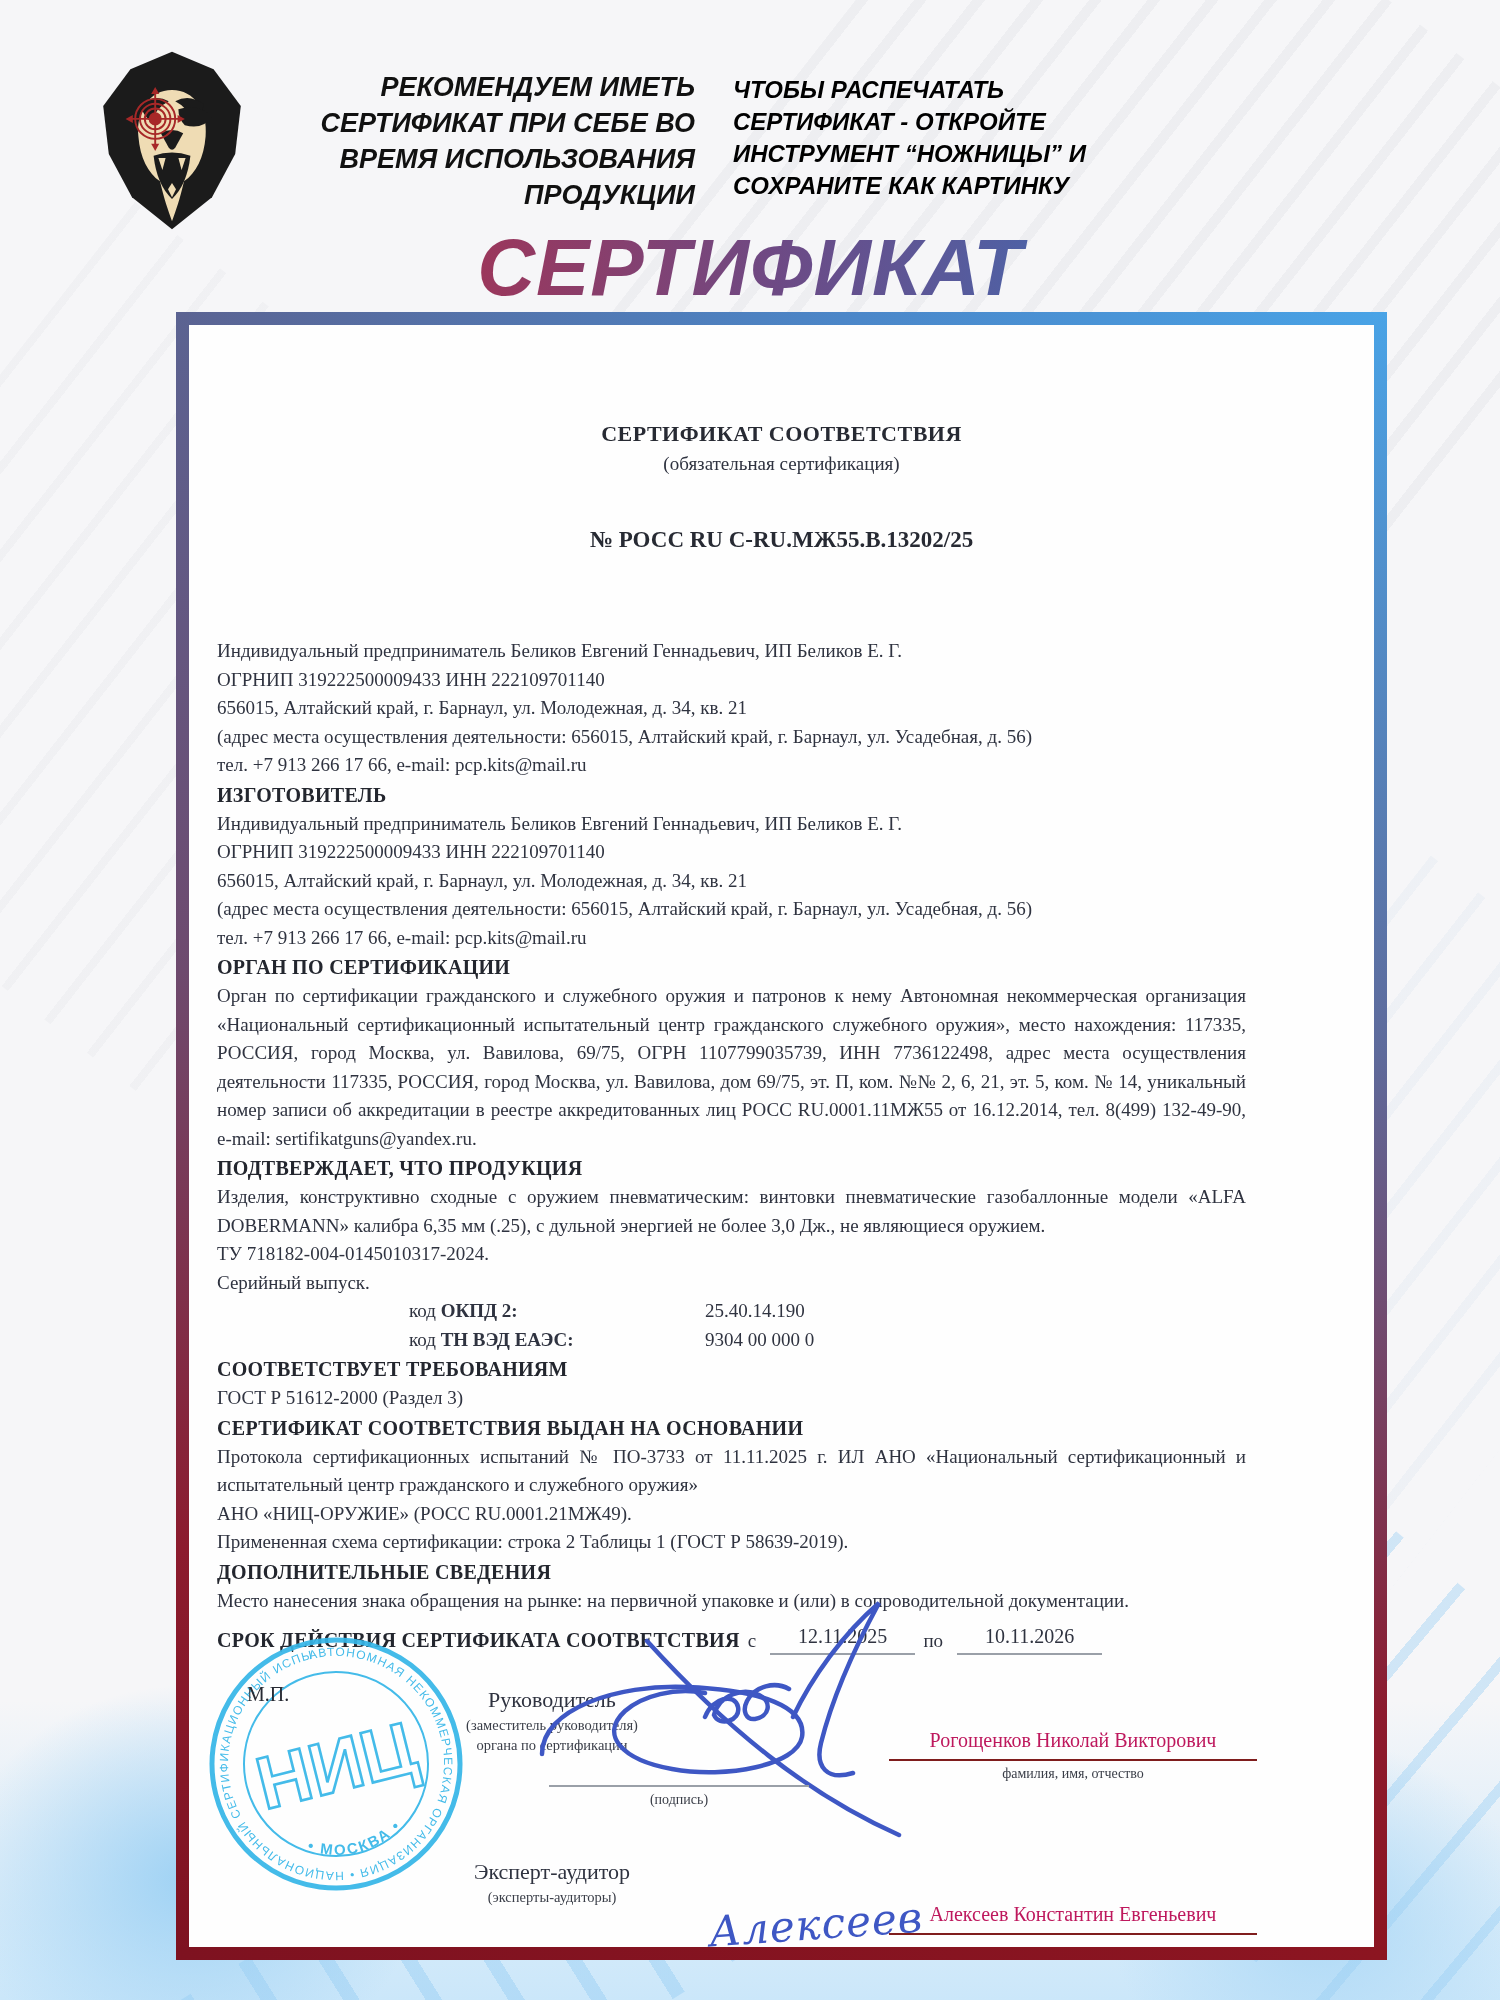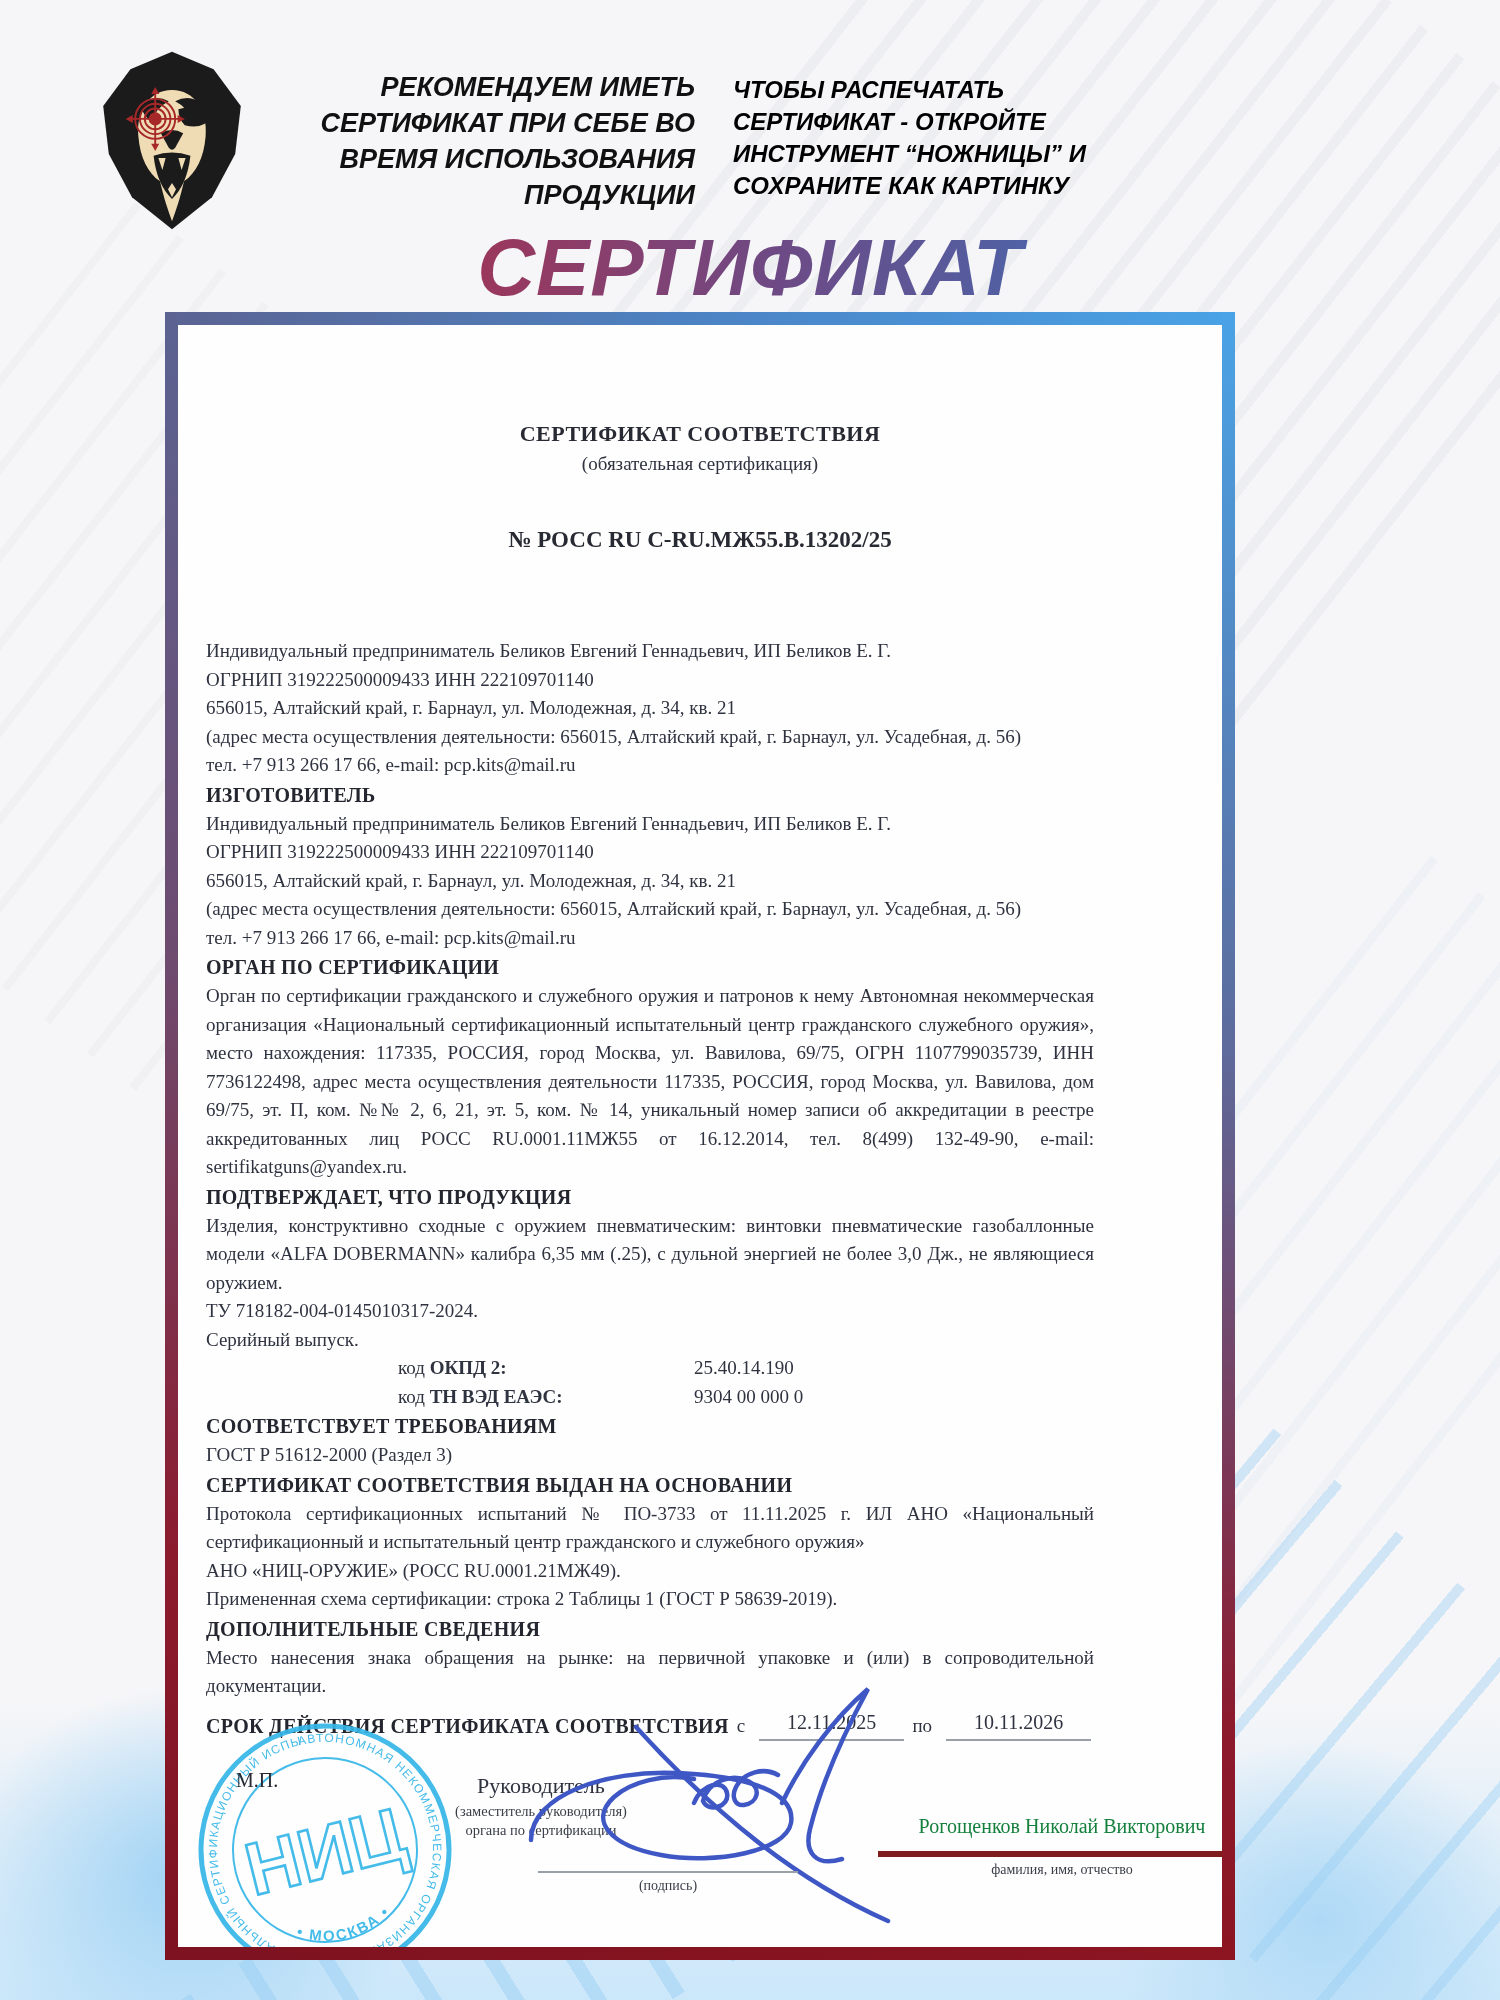--- a/index.html
+++ b/index.html
@@ -30,21 +30,21 @@
   .note-left{position:absolute;left:290px;top:70px;width:405px;text-align:right;
       font-style:italic;font-weight:bold;font-size:27px;line-height:1.33;color:#111;}
   .note-right{position:absolute;left:733px;top:74px;width:420px;text-align:left;
       font-style:italic;font-weight:bold;font-size:24px;line-height:1.33;color:#000000;}
   .big-title{position:absolute;left:0;top:222px;width:100%;text-align:center;
       font-size:80px;font-weight:800;font-style:italic;letter-spacing:1px;
       background:linear-gradient(90deg,#d2202a 8%,#6d4a85 52%,#2b7cca 88%);
       -webkit-background-clip:text;background-clip:text;color:transparent;}
 
   
-  .cert{position:absolute;left:165px;top:312px;width:1070px;height:1648px;}
+  .cert{position:absolute;left:176px;top:312px;width:1211px;height:1648px;}
   .edge{position:absolute;}
   .edge.top{left:0;top:0;right:0;height:13px;background:linear-gradient(to right,#5b6392,#4b86c8 55%,#49a3e6);}
   .edge.bottom{left:0;bottom:0;right:0;height:13px;background:linear-gradient(to right,#7e1220,#8c1521);}
   .edge.left{left:0;top:0;bottom:0;width:13px;background:linear-gradient(to bottom,#5b6392,#6e4a6e 40%,#8c1b2e 75%,#7e1220);}
   .edge.right{right:0;top:0;bottom:0;width:13px;background:linear-gradient(to bottom,#49a3e6,#5e6a9b 45%,#8c1b2e 85%,#8c1521);}
   .cert-inner{position:absolute;left:13px;top:13px;right:13px;bottom:13px;background:#fefefe;
       font-family:"Liberation Serif",serif;color:#2f3340;overflow:hidden;}
 
   .cert-head{padding-top:96px;text-align:center;}
   .form-title{font-size:22px;font-weight:bold;letter-spacing:.5px;color:#272a33;}
@@ -68,21 +68,21 @@
   .stamp{position:absolute;left:-12px;top:-34px;width:262px;height:262px;opacity:.92;transform:rotate(-14deg);}
   .role1{position:absolute;left:210px;top:16px;width:250px;text-align:center;}
   .role2{position:absolute;left:210px;top:188px;width:250px;text-align:center;}
   .role-main{font-size:22px;color:#2f3340;}
   .role-sub{font-size:14.5px;color:#3a3e48;line-height:1.35;}
   .sig1{position:absolute;left:290px;top:-78px;width:430px;height:260px;}
   .sigline1{position:absolute;left:332px;top:118px;width:260px;border-top:2px solid #9aa0a8;text-align:center;}
   .sig-cap{font-size:14px;color:#3a3e48;margin-top:2px;}
   .name1{position:absolute;left:672px;top:58px;width:368px;text-align:center;}
   .name2{position:absolute;left:672px;top:232px;width:368px;text-align:center;}
-  .name-line{font-size:20px;color:#15803d;border-bottom:6px solid #7f1d1d;padding-bottom:10px;}
+  .name-line{font-size:20px;color:#be185d;border-bottom:2px solid #7f1d1d;padding-bottom:4px;}
   .name-cap{font-size:14px;color:#3a3e48;margin-top:2px;}
   .sig2-text{position:absolute;left:492px;top:226px;font-family:"DejaVu Serif",serif;font-style:italic;
       font-size:42px;color:#3e57c4;transform:rotate(-4deg);letter-spacing:1px;}
 </style>
 </head>
 <body>
 
 <div class="page">
 
   <div class="streak g1"></div>

